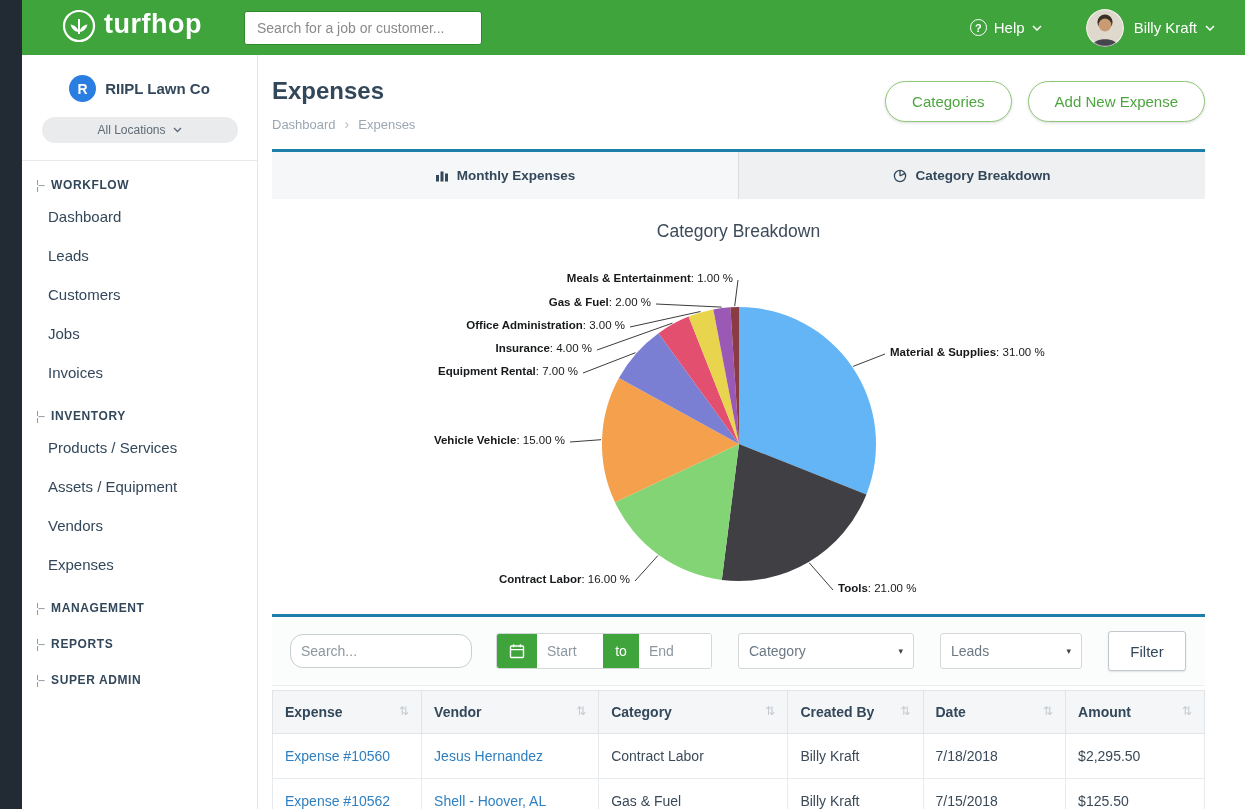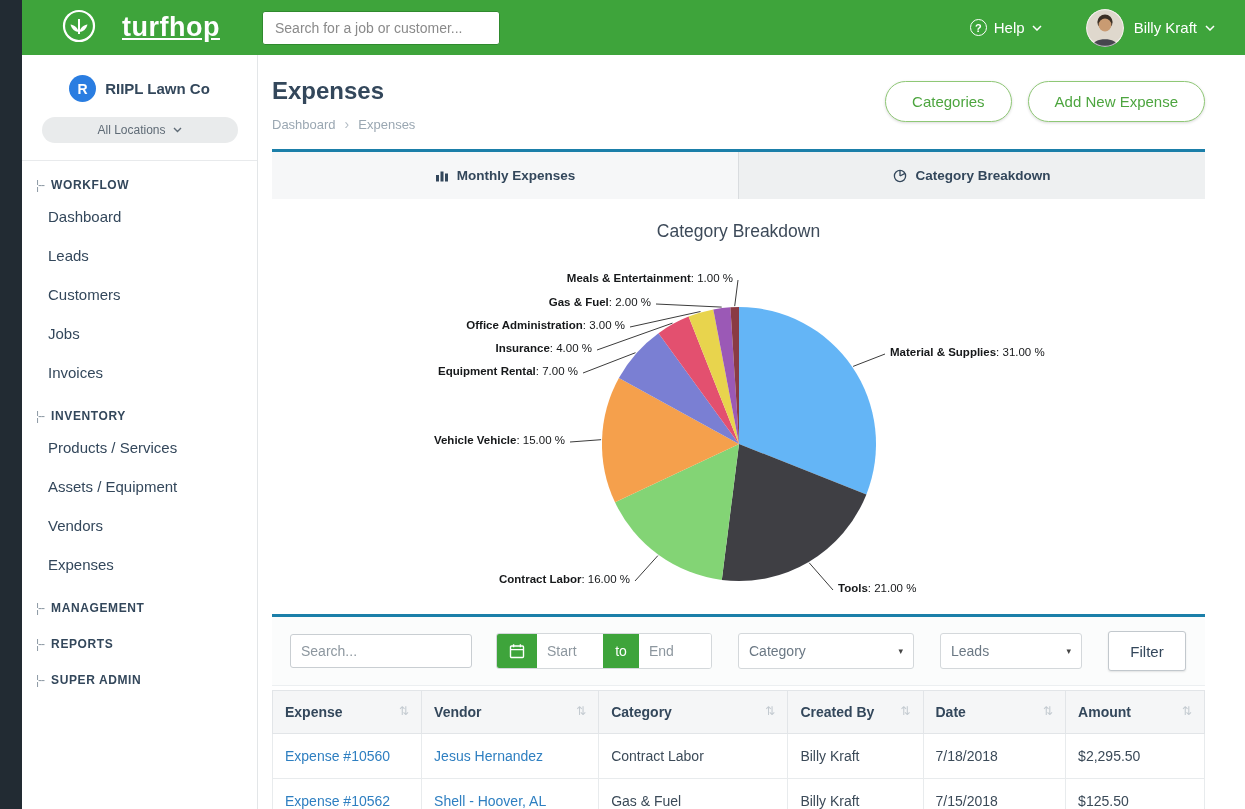--- a/index.html
+++ b/index.html
@@ -10,21 +10,21 @@
   html,body{margin:0;padding:0;}
   body{
     width:1245px;height:809px;overflow:hidden;position:relative;
     font-family:"Liberation Sans", sans-serif;background:#fff;
   }
   
   .dark-strip{position:absolute;left:0;top:0;width:22px;height:809px;background:#222b33;z-index:40;}
   
   .topbar{position:absolute;left:22px;top:0;right:0;height:55px;background:var(--green);
     display:flex;align-items:center;z-index:30;}
-  .logo{display:flex;align-items:center;gap:26px;margin-left:40px;color:#fff;text-decoration:underline;}
+  .logo{display:flex;align-items:flex-start;gap:8px;margin-left:40px;color:#fff;}
   .logo-text{font-size:27px;font-weight:700;letter-spacing:.5px;color:#fff;}
   .topbar-search{margin-left:42px;width:238px;height:34px;border:1px solid #2f8a2e;border-radius:3px;
     padding:0 12px;font-size:14px;color:#444;font-family:inherit;}
   .topbar-search::placeholder{color:#8a8a8a;}
   .topbar-right{margin-left:auto;display:flex;align-items:center;margin-right:30px;gap:10px;}
   .help-group{display:flex;align-items:center;gap:7px;color:#fff;font-size:15px;cursor:pointer;margin-right:34px;}
   .help-q{width:17px;height:17px;border:1.5px solid #fff;border-radius:50%;font-size:11px;font-weight:700;
     display:flex;align-items:center;justify-content:center;color:#fff;}
   .avatar{width:38px;height:38px;border-radius:50%;overflow:hidden;flex:0 0 auto;cursor:pointer;}
   .user-group{display:flex;align-items:center;gap:8px;color:#fff;font-size:15px;cursor:pointer;}
@@ -61,21 +61,21 @@
   
   .chart-panel{margin:0 40px 0 14px;background:#fff;position:relative;height:415px;}
   .chart-title{position:absolute;top:22px;left:0;right:0;text-align:center;font-size:17.5px;color:#3d4a59;}
   .chart-svg{position:absolute;left:0;top:0;}
   .pie-label{position:absolute;white-space:nowrap;font-size:11.5px;color:#16181a;}
   .pie-label b{font-weight:700;}
   .pie-label.right{transform:translateX(-100%);}
   
   .filter-panel{margin:0 40px 0 14px;border-top:3px solid var(--blue);background:#fbfcfc;height:72px;
     display:flex;align-items:center;padding:0 18px;border-bottom:1px solid #eceff1;}
-  .search-input{width:182px;height:34px;border:1px solid #c9ced2;border-radius:3px;padding:0 10px;
+  .search-input{width:182px;height:34px;border:1px solid #c9ced2;border-radius:13px;padding:0 10px;
     font-size:14px;font-family:inherit;color:#444;background:#fff;}
   .search-input::placeholder,.date-input::placeholder{color:#8d979f;}
   .date-group{display:flex;margin-left:24px;height:36px;border:1px solid #d4d8db;border-radius:3px;
     overflow:hidden;background:#fff;}
   .cal-btn{width:40px;background:var(--green);border:none;display:flex;align-items:center;justify-content:center;cursor:pointer;}
   .date-input{width:66px;border:none;padding:0 10px;font-size:14px;font-family:inherit;color:#444;outline:none;}
   .date-input.end{width:72px;}
   .to-box{width:36px;background:var(--green);color:#fff;font-size:14px;display:flex;align-items:center;justify-content:center;}
   .select-box{margin-left:26px;width:176px;height:36px;border:1px solid #d4d8db;border-radius:3px;background:#fff;
     display:flex;align-items:center;padding:0 10px;color:#6b7884;font-size:14px;cursor:pointer;}

